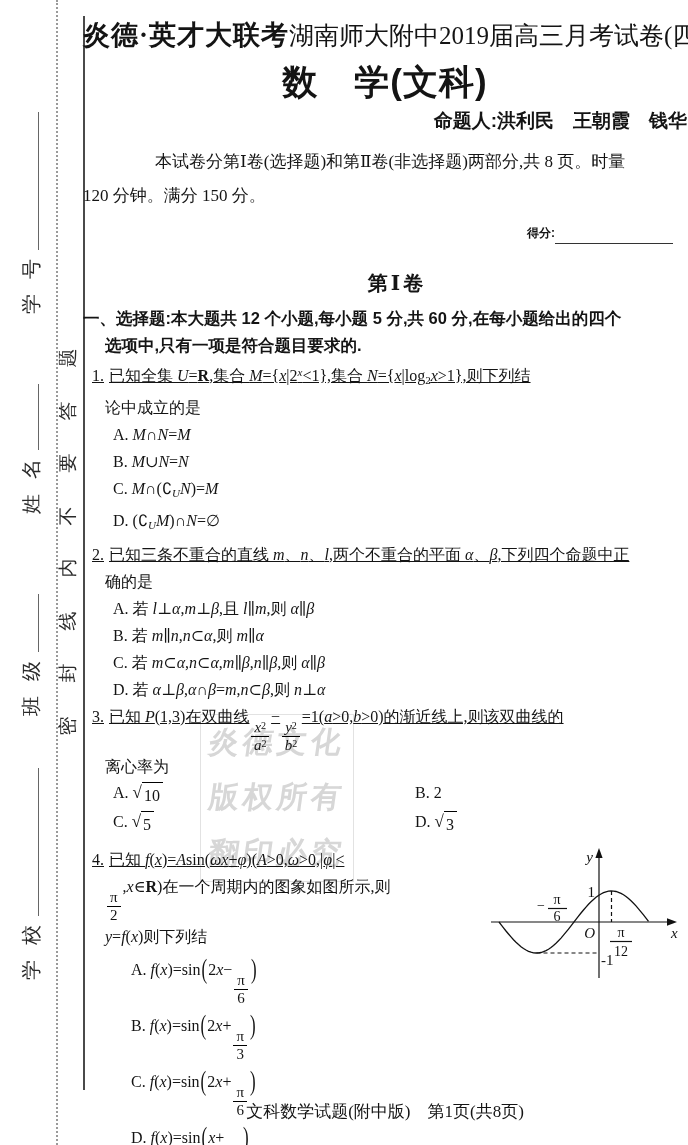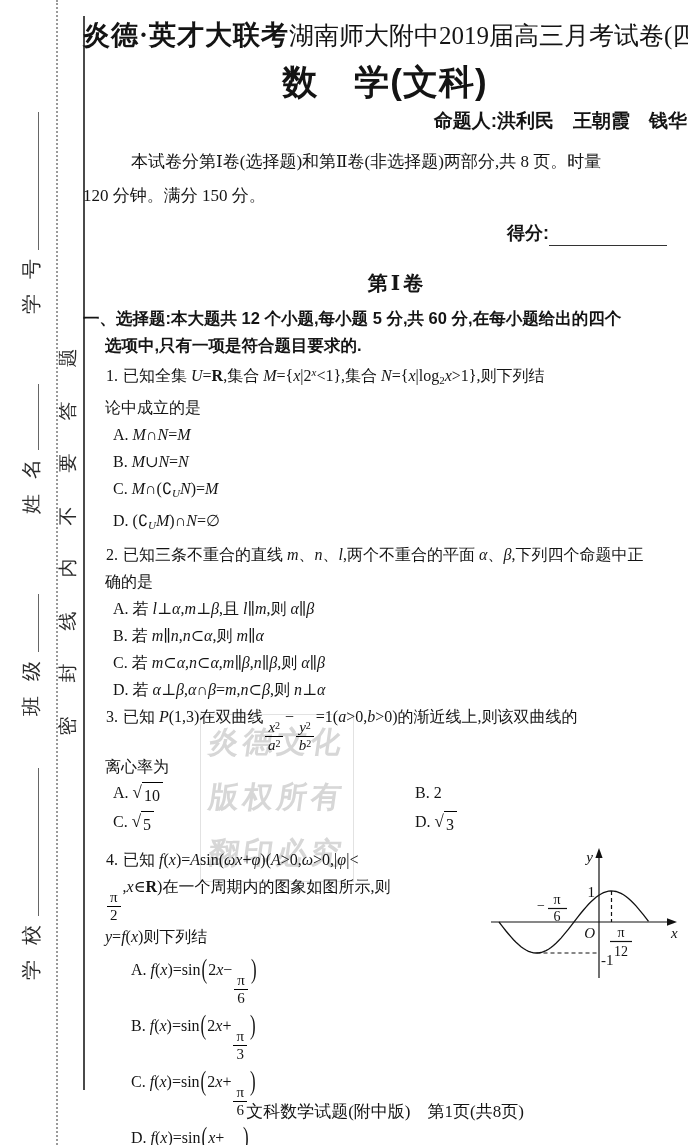--- a/index.html
+++ b/index.html
@@ -17,33 +17,33 @@
   .vline{position:absolute;width:0;border-left:1.5px solid #666;}
   
   .content{position:absolute;left:83px;top:14px;width:604px;z-index:2;}
   .h-title{text-align:center;font-size:25px;line-height:42px;white-space:nowrap;}
   .h-title .brush{font-weight:900;font-size:27px;letter-spacing:1px;}
   .h-subject{text-align:center;font-weight:bold;font-family:"Liberation Sans","DejaVu Sans",sans-serif;
              font-size:35px;line-height:50px;letter-spacing:1px;}
   .h-setters{text-align:right;font-weight:bold;font-family:"Liberation Sans","DejaVu Sans",sans-serif;
              font-size:19px;line-height:28px;}
   .intro{margin-top:10px;font-size:17px;line-height:34px;}
-  .intro .l1{text-indent:48px;white-space:nowrap;}
-  .score{height:40px;line-height:40px;text-align:right;padding-right:20px;
-         font-family:"Liberation Sans","DejaVu Sans",sans-serif;font-weight:bold;font-size:18px;}
+  .intro .l1{text-indent:48px;white-space:nowrap;margin-left:24px;}
+  .score{height:40px;line-height:40px;text-align:right;padding-right:14px;
+         font-family:"Liberation Sans","DejaVu Sans",sans-serif;font-weight:bold;font-size:12px;}
   .score .line{display:inline-block;width:118px;height:28px;border-bottom:1.5px solid #333;vertical-align:-7px;}
   .part{margin-top:8px;text-align:center;font-size:20px;font-weight:600;line-height:44px;letter-spacing:3px;padding-left:24px;}
   .section{font-family:"Liberation Sans","DejaVu Sans",sans-serif;font-weight:bold;font-size:16.5px;line-height:27px;}
   .section div{white-space:nowrap;}
   .section .l2{padding-left:22px;}
   .question{font-size:16px;}
   .question.q2{margin-top:2px;}
   .question.q4{margin-top:8px;}
   .qline{line-height:27px;white-space:nowrap;padding-left:22px;}
-  .qline.first{padding-left:23px;}
+  .qline.first{padding-left:9px;text-decoration:underline;}
   .qnum{margin-right:5px;}
   .opt{padding-left:30px;}
   .q4 .opt{margin:6px 18px;}
   .optgrid{display:grid;grid-template-columns:302px auto;padding-left:30px;line-height:26px;}
   .it{font-style:italic;}
   .bf{font-weight:bold;}
   sup{font-size:11px;vertical-align:5px;}
   sub{font-size:11px;vertical-align:-3px;}
   .frac{display:inline-flex;flex-direction:column;text-align:center;vertical-align:-10px;
         line-height:1.1;font-size:15px;margin:0 2px;}

